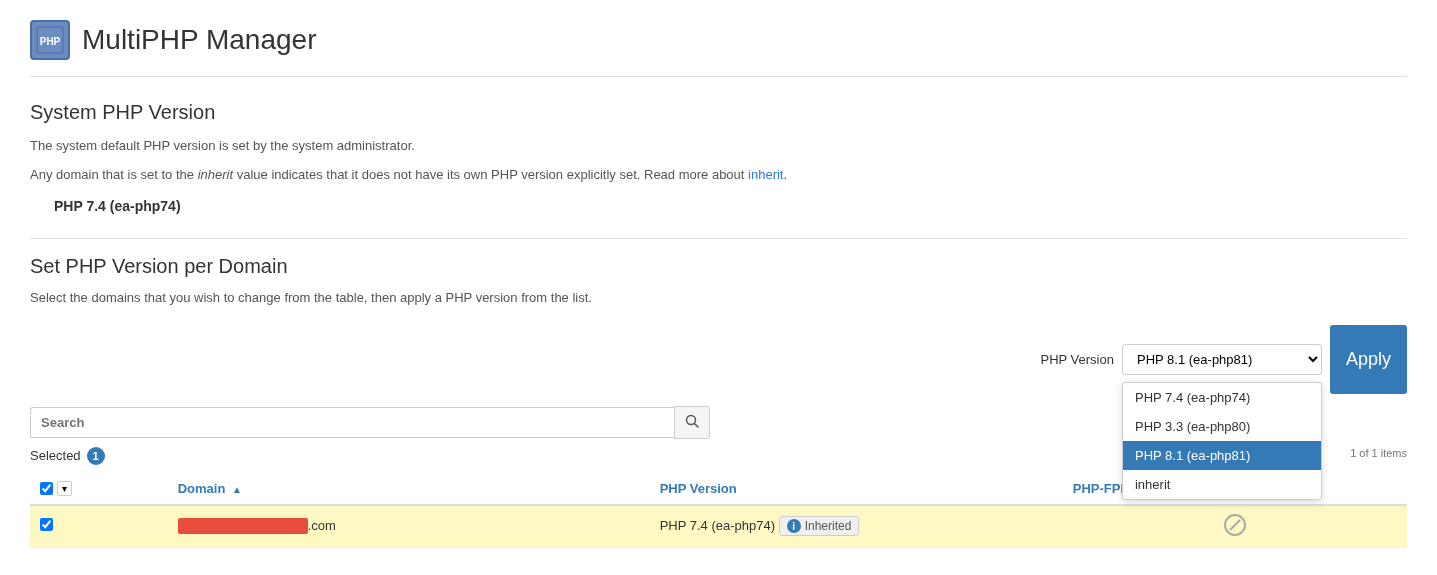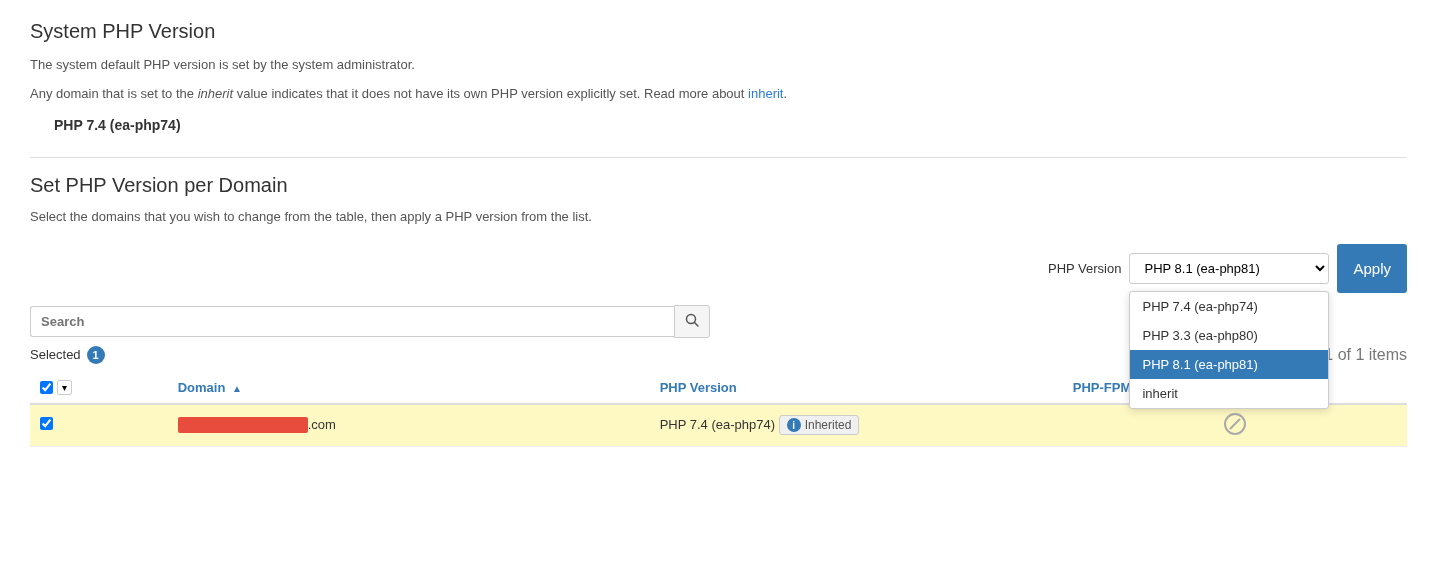--- a/index.html
+++ b/index.html
@@ -94,23 +94,23 @@
       border: 1px solid #ccc;
       border-radius: 3px;
       font-size: 13px;
       background: white;
       appearance: auto;
     }
     .apply-btn {
       background: #337ab7;
       color: white;
       border: none;
-      padding: 16px 16px;
+      padding: 24px 16px;
       border-radius: 3px;
-      font-size: 15px;
+      font-size: 18px;
       cursor: pointer;
       font-weight: 500;
     }
     .dropdown-popup {
       position: absolute;
       top: 38px;
       right: 0;
       background: white;
       border: 1px solid #ccc;
       border-radius: 3px;
@@ -245,21 +245,21 @@
       background: #aaa;
       position: absolute;
       transform: rotate(-45deg);
     }
     .checkbox-header-row {
       display: flex;
       align-items: center;
       gap: 4px;
     }
     .items-count {
-      font-size: 16px;
+      font-size: 11px;
       color: #777;
       text-align: right;
     }
     .th-domain {
       width: 35%;
     }
     .th-phpversion {
       width: 30%;
     }
     .th-phpfpm {
@@ -275,20 +275,30 @@
     .sort-arrow {
       font-size: 10px;
       margin-left: 3px;
     }
   </style>
 </head>
 <body>
 
 <div class="page-container">
 
+  <div class="page-header">
+    <div class="php-icon">
+      <svg width="28" height="28" viewBox="0 0 28 28">
+        <rect width="28" height="28" rx="3" fill="#5a7abf"></rect>
+        <rect x="2" y="2" width="24" height="24" rx="2" fill="#6c8ebf"></rect>
+        <text x="14" y="19" text-anchor="middle" fill="white" font-size="10" font-weight="bold" font-family="Arial">PHP</text>
+      </svg>
+    </div>
+    <h1 class="page-title">MultiPHP Manager</h1>
+  </div>
 
   <div>
     <h2 class="section-title">System PHP Version</h2>
     <p class="section-desc">The system default PHP version is set by the system administrator.</p>
     <p class="section-desc">
       <span>Any domain that is set to the </span><em>inherit</em><span> value indicates that it does not have its own PHP version explicitly set. Read more about </span><a href="#">inherit</a><span>.</span>
     </p>
     <div class="php-version-display">PHP 7.4 (ea-php74)</div>
   </div>
 

